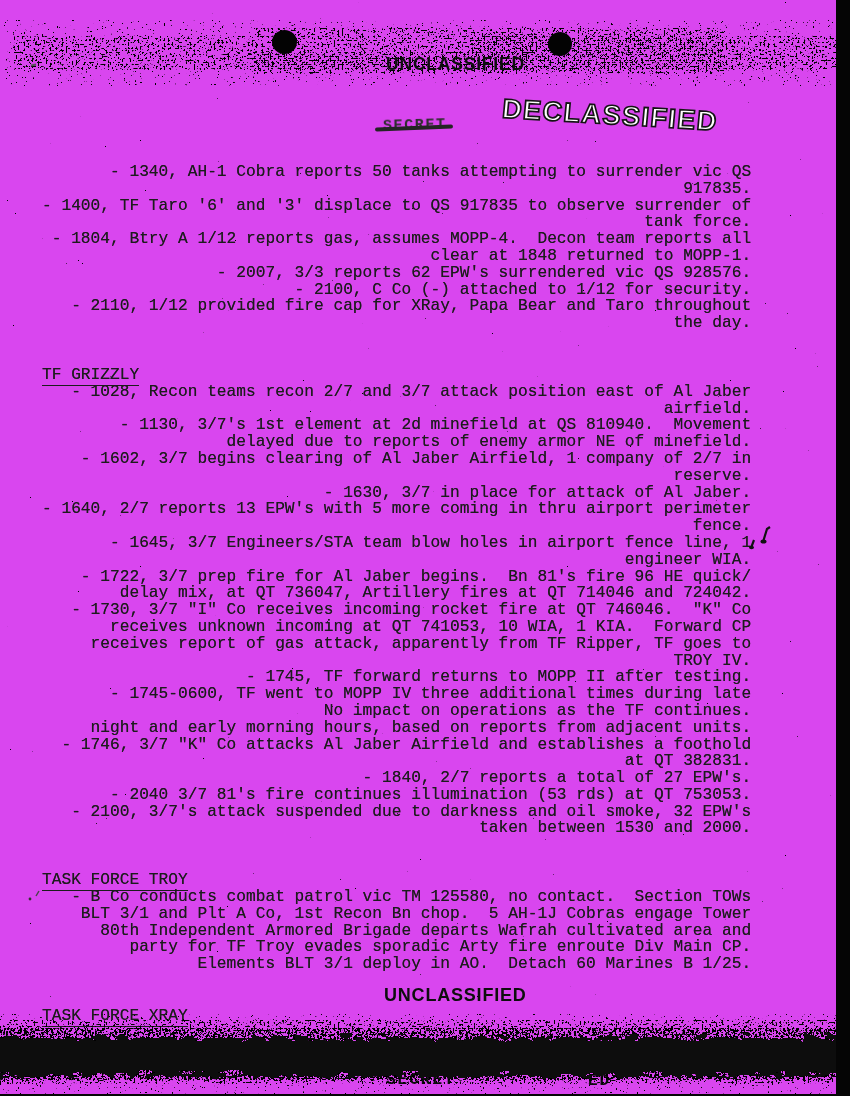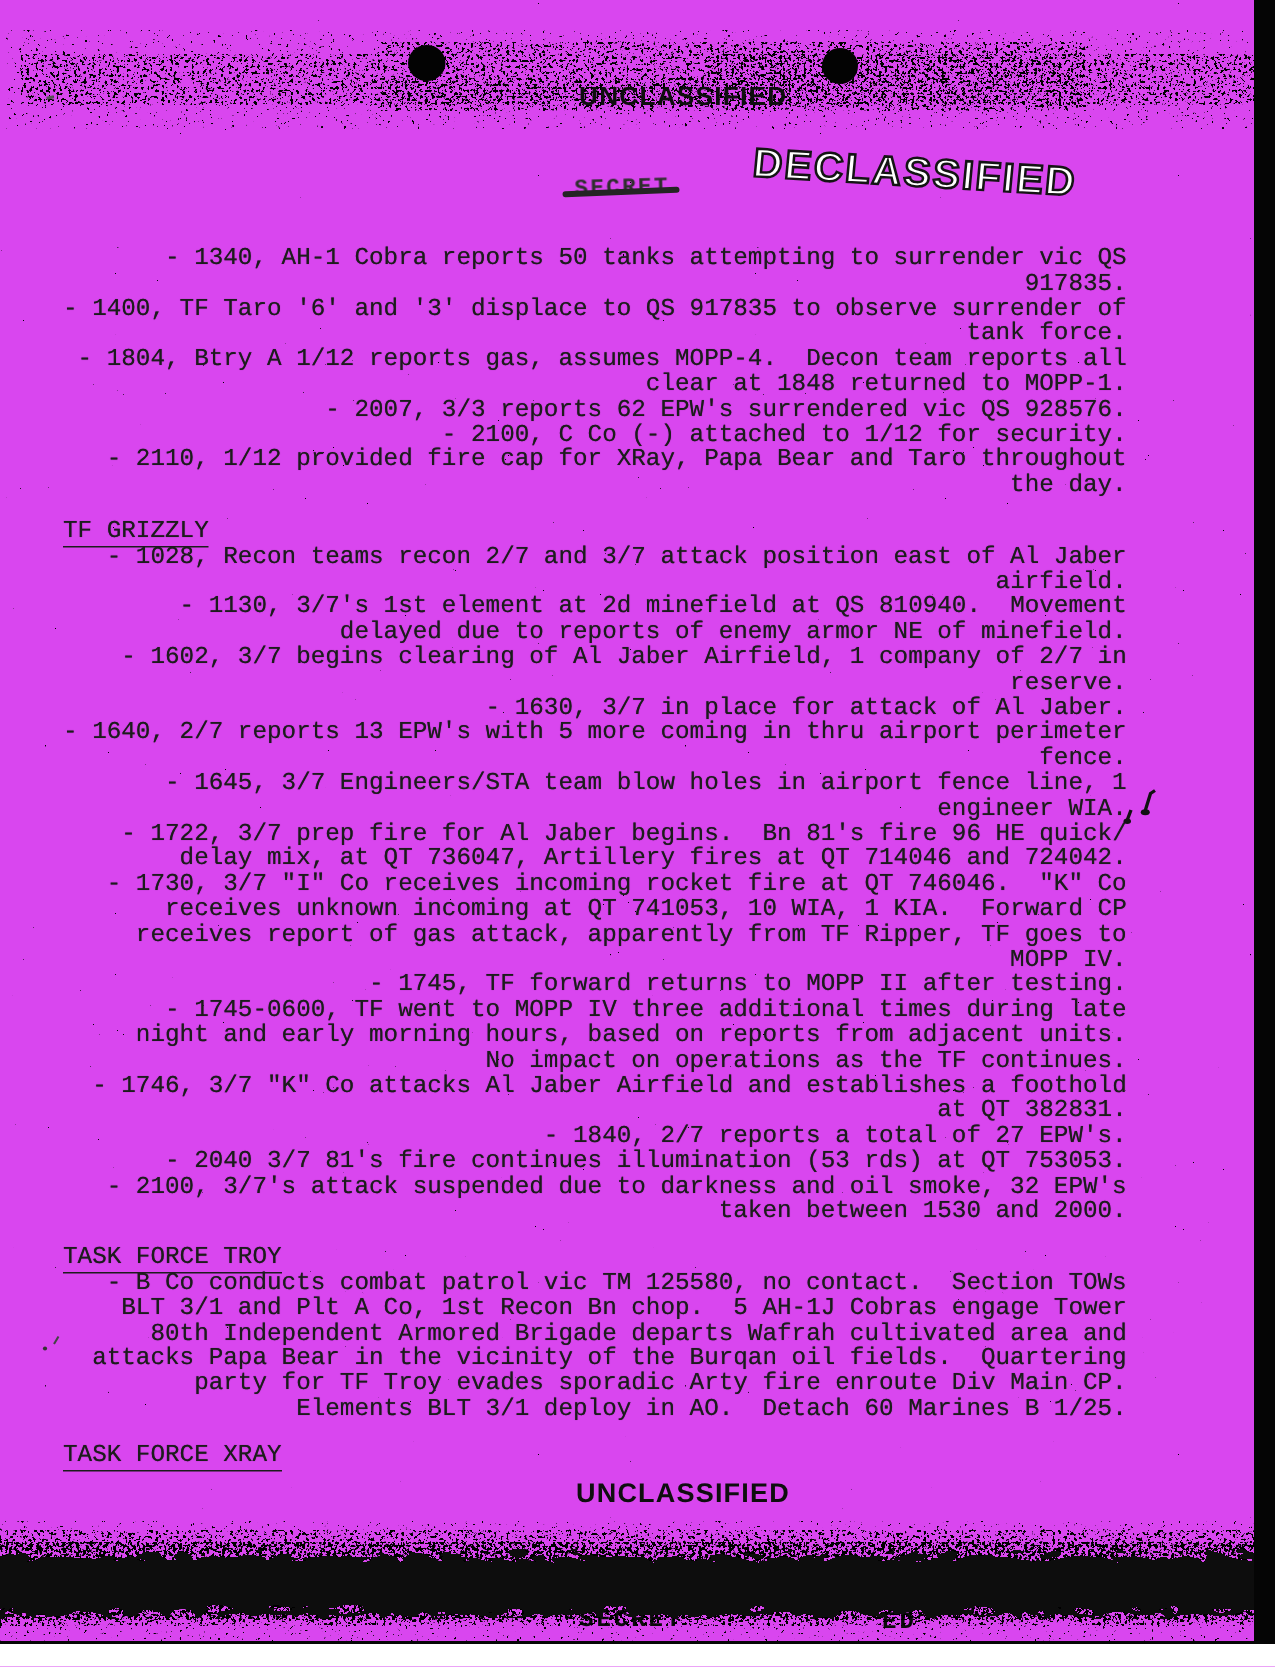--- a/index.html
+++ b/index.html
@@ -30,21 +30,21 @@
     position:absolute;left:502px;top:100px;font-family:"Liberation Sans",sans-serif;
     font-weight:bold;font-size:27px;letter-spacing:1.5px;color:#ffffff;
     -webkit-text-stroke:1.7px #141414;transform:rotate(3.4deg) skewX(-2deg);
     white-space:nowrap;
   }
   .doc{
     position:absolute;left:42px;top:164px;font-size:16.2px;line-height:16.8px;
     text-shadow:0 0 .5px rgba(25,25,25,.75);
   }
   .ln{white-space:pre;height:16.8px;text-align:right;}
-  .sec{margin-top:14px;}
+  .sec{margin-top:35px;}
   .hdr-row{white-space:pre;height:16.8px;}
   .hdr{border-bottom:1.6px solid #1c1c1c;padding-bottom:1px;}
   .footer-stamp{
     position:absolute;font-weight:bold;font-size:16px;letter-spacing:2px;
     color:#0b0b0b;white-space:nowrap;filter:blur(.4px);
   }
   .footer-stamp.left{left:386px;top:1071px;}
   .footer-stamp.right{left:588px;top:1072px;}
   .edge-strip{position:absolute;left:836px;top:0;width:14px;height:1111px;background:#050505;}
   .edge-bar{position:absolute;left:0;top:1094px;width:843px;height:13px;background:#060606;}
@@ -129,40 +129,39 @@
           <div class="ln">- 1630, 3/7 in place for attack of Al Jaber.</div>
           <div class="ln">- 1640, 2/7 reports 13 EPW's with 5 more coming in thru airport perimeter</div>
           <div class="ln">  fence.</div>
           <div class="ln">- 1645, 3/7 Engineers/STA team blow holes in airport fence line, 1</div>
           <div class="ln">  engineer WIA.</div>
           <div class="ln">- 1722, 3/7 prep fire for Al Jaber begins.  Bn 81's fire 96 HE quick/</div>
           <div class="ln">  delay mix, at QT 736047, Artillery fires at QT 714046 and 724042.</div>
           <div class="ln">- 1730, 3/7 "I" Co receives incoming rocket fire at QT 746046.  "K" Co</div>
           <div class="ln">  receives unknown incoming at QT 741053, 10 WIA, 1 KIA.  Forward CP</div>
           <div class="ln">  receives report of gas attack, apparently from TF Ripper, TF goes to</div>
-          <div class="ln">  MOPP IV.</div>
+          <div class="ln">  TROY IV.</div>
           <div class="ln">- 1745, TF forward returns to MOPP II after testing.</div>
           <div class="ln">- 1745-0600, TF went to MOPP IV three additional times during late</div>
+          <div class="ln">  No impact on operations as the TF continues.</div>
           <div class="ln">  night and early morning hours, based on reports from adjacent units.</div>
-          <div class="ln">  No impact on operations as the TF continues.</div>
           <div class="ln">- 1746, 3/7 "K" Co attacks Al Jaber Airfield and establishes a foothold</div>
           <div class="ln">  at QT 382831.</div>
           <div class="ln">- 1840, 2/7 reports a total of 27 EPW's.</div>
           <div class="ln">- 2040 3/7 81's fire continues illumination (53 rds) at QT 753053.</div>
           <div class="ln">- 2100, 3/7's attack suspended due to darkness and oil smoke, 32 EPW's</div>
           <div class="ln">  taken between 1530 and 2000.</div>
         </div>
     </div>
     <div class="sec">
       <div class="hdr-row"><span class="hdr">TASK FORCE TROY</span></div>
       <div>
           <div class="ln">- B Co conducts combat patrol vic TM 125580, no contact.  Section TOWs</div>
           <div class="ln">  BLT 3/1 and Plt A Co, 1st Recon Bn chop.  5 AH-1J Cobras engage Tower</div>
           <div class="ln">  80th Independent Armored Brigade departs Wafrah cultivated area and</div>
-          <div class="ln">  attacks Papa Bear in the vicinity of the Burqan oil fields.  Quartering</div>
           <div class="ln">  party for TF Troy evades sporadic Arty fire enroute Div Main CP.</div>
           <div class="ln">  Elements BLT 3/1 deploy in AO.  Detach 60 Marines B 1/25.</div>
         </div>
     </div>
     <div class="sec">
       <div class="hdr-row"><span class="hdr">TASK FORCE XRAY</span></div>
     </div>
   </div>
 
   <svg class="pen-mark" width="26" height="28">

